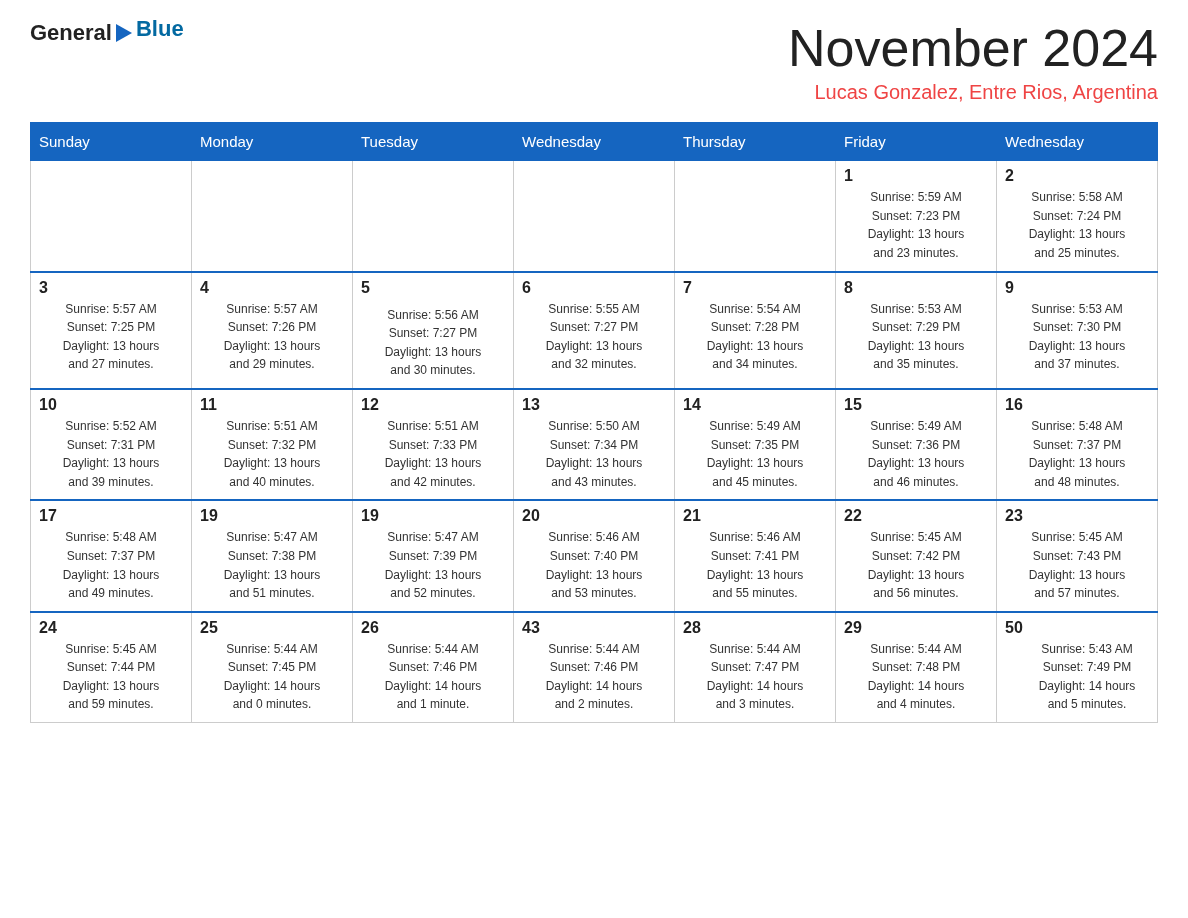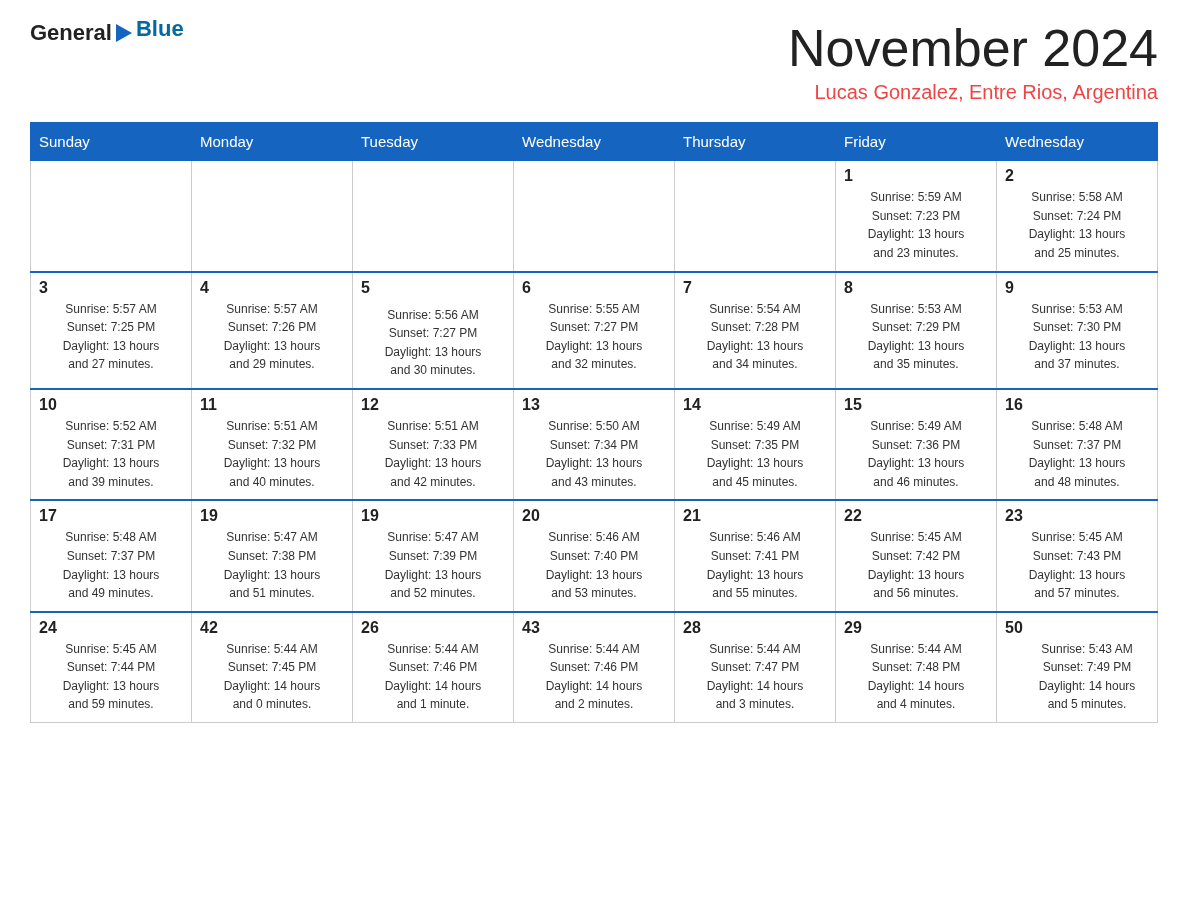--- a/index.html
+++ b/index.html
@@ -305,21 +305,21 @@
       </tr>
       <tr class="row-divider">
         <td>
           <span class="day-number">24</span>
           <div class="day-info" style="white-space: pre-line;">Sunrise: 5:45 AM
 Sunset: 7:44 PM
 Daylight: 13 hours
 and 59 minutes.</div>
         </td>
         <td>
-          <span class="day-number">42</span>
+          <span class="day-number">25</span>
           <div class="day-info" style="white-space: pre-line;">Sunrise: 5:44 AM
 Sunset: 7:45 PM
 Daylight: 14 hours
 and 0 minutes.</div>
         </td>
         <td>
           <span class="day-number">26</span>
           <div class="day-info" style="white-space: pre-line;">Sunrise: 5:44 AM
 Sunset: 7:46 PM
 Daylight: 14 hours

